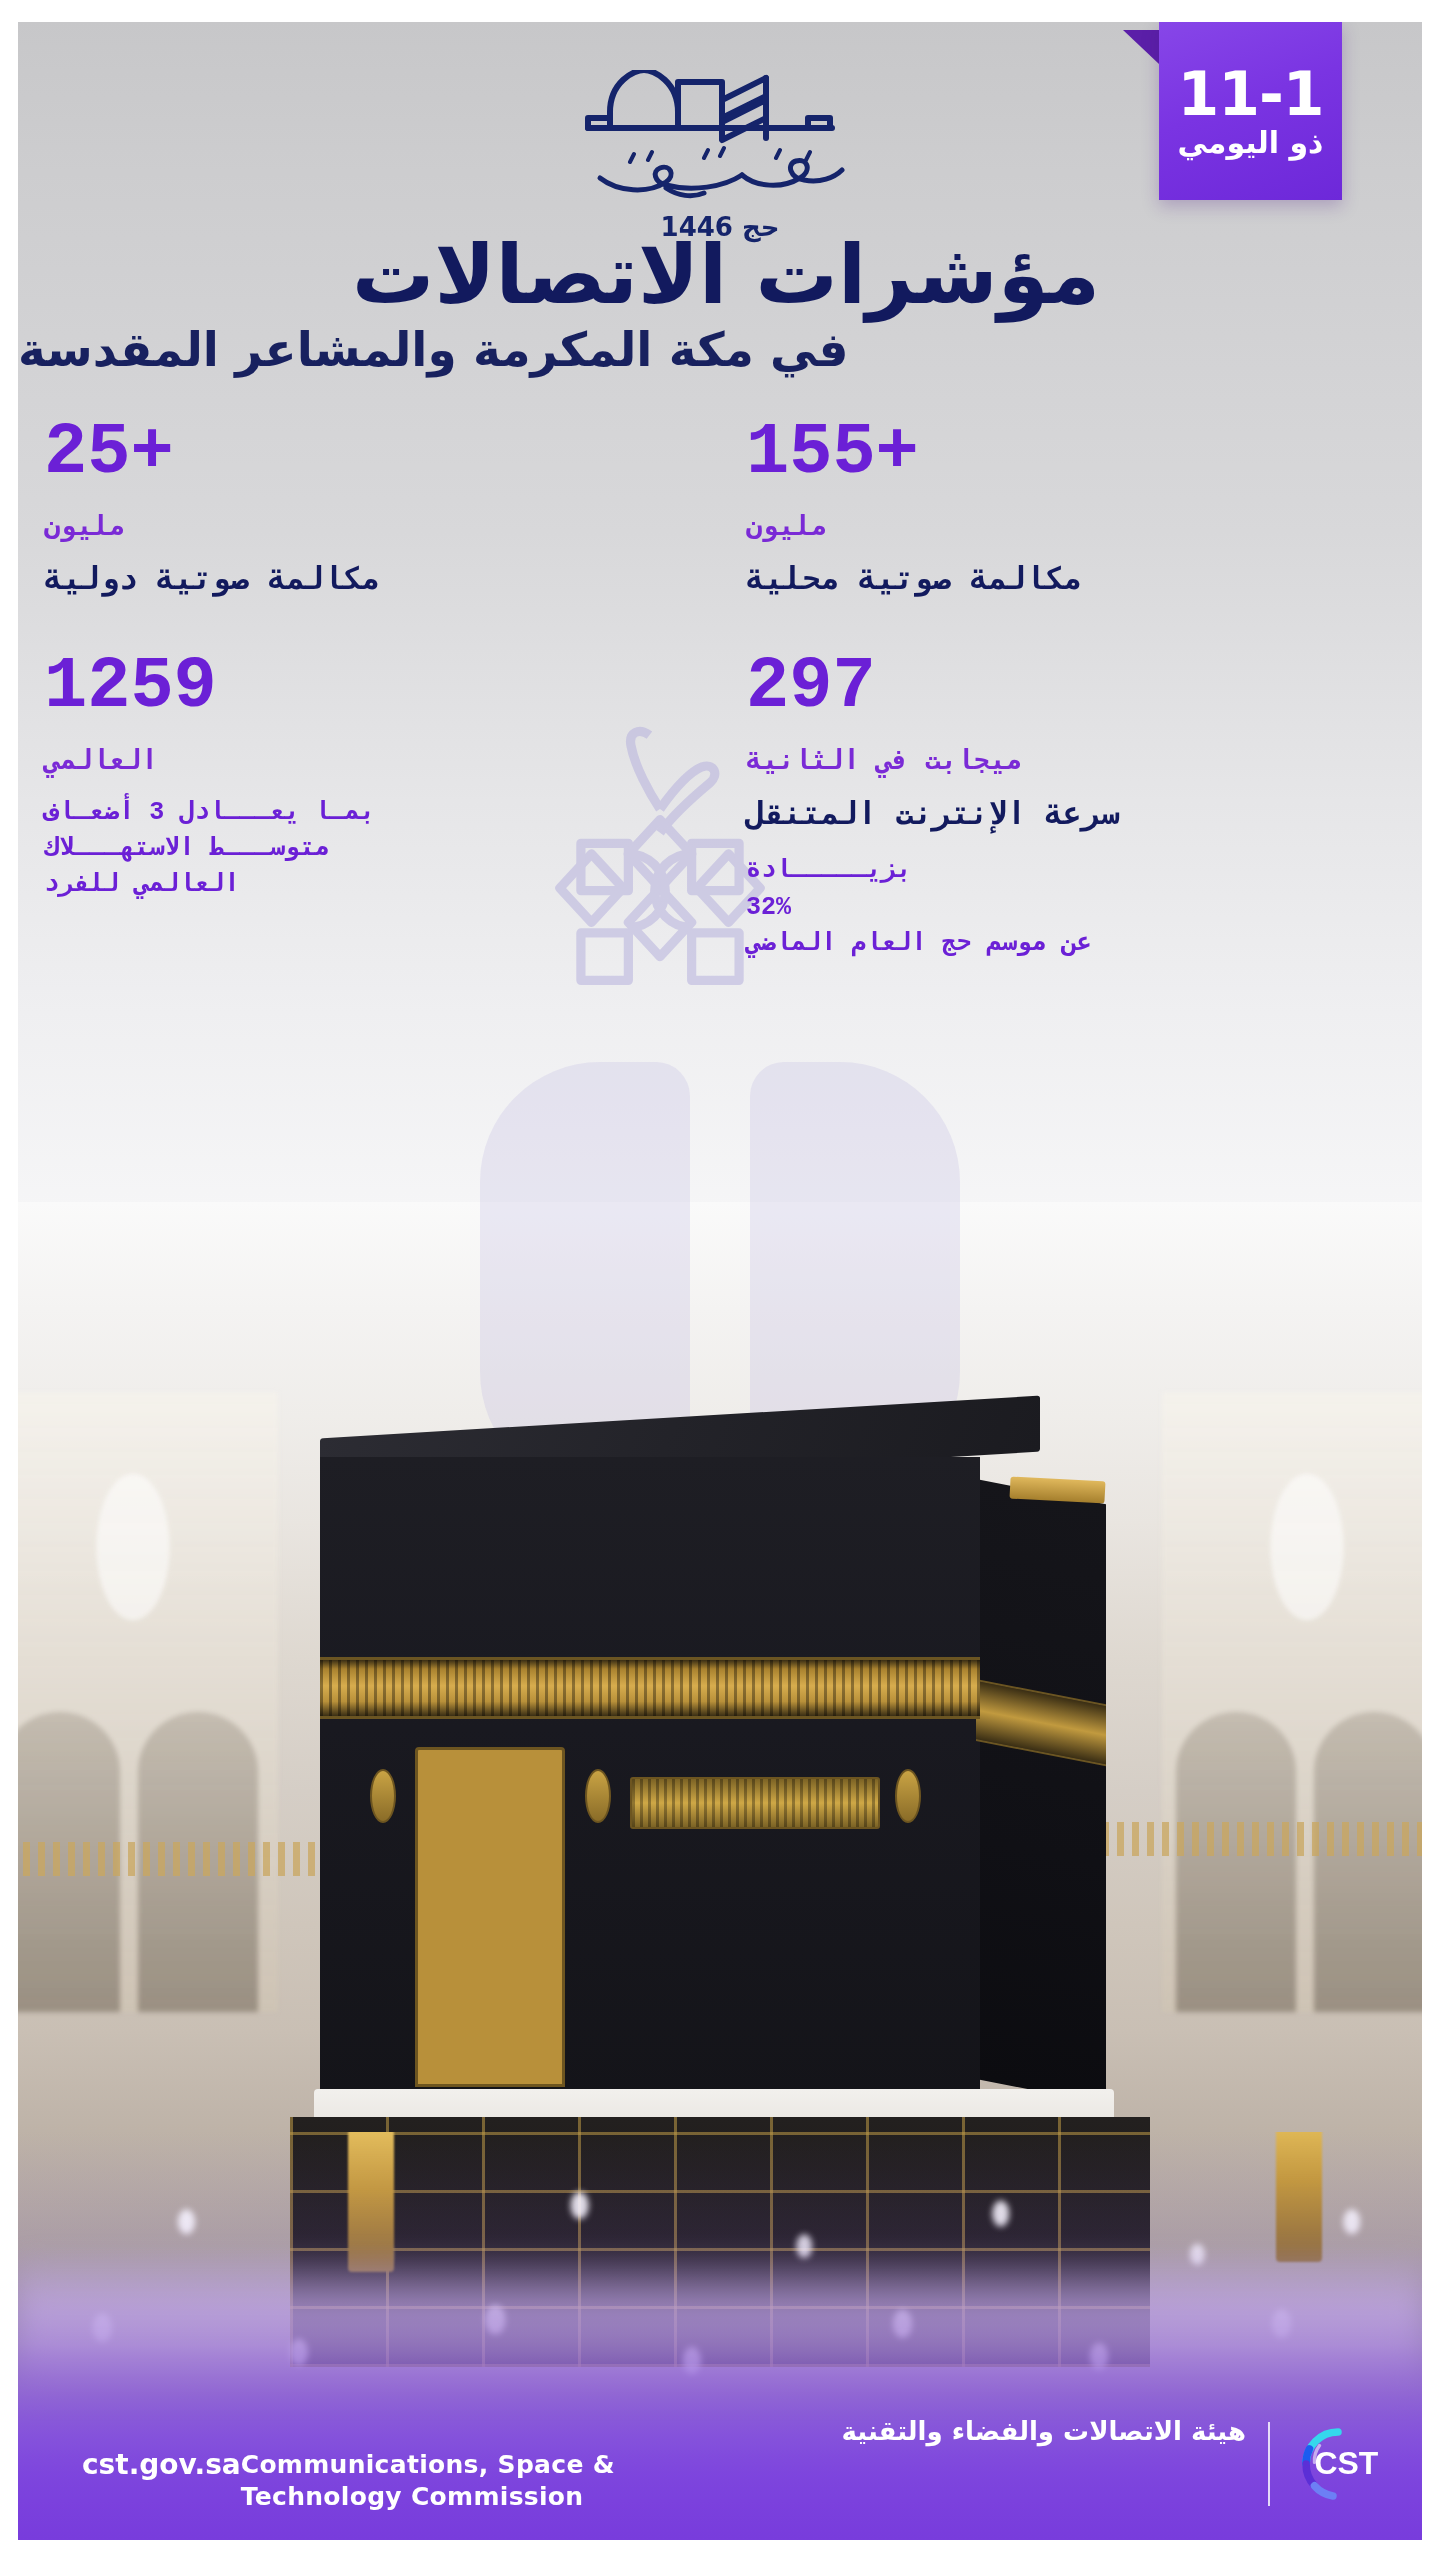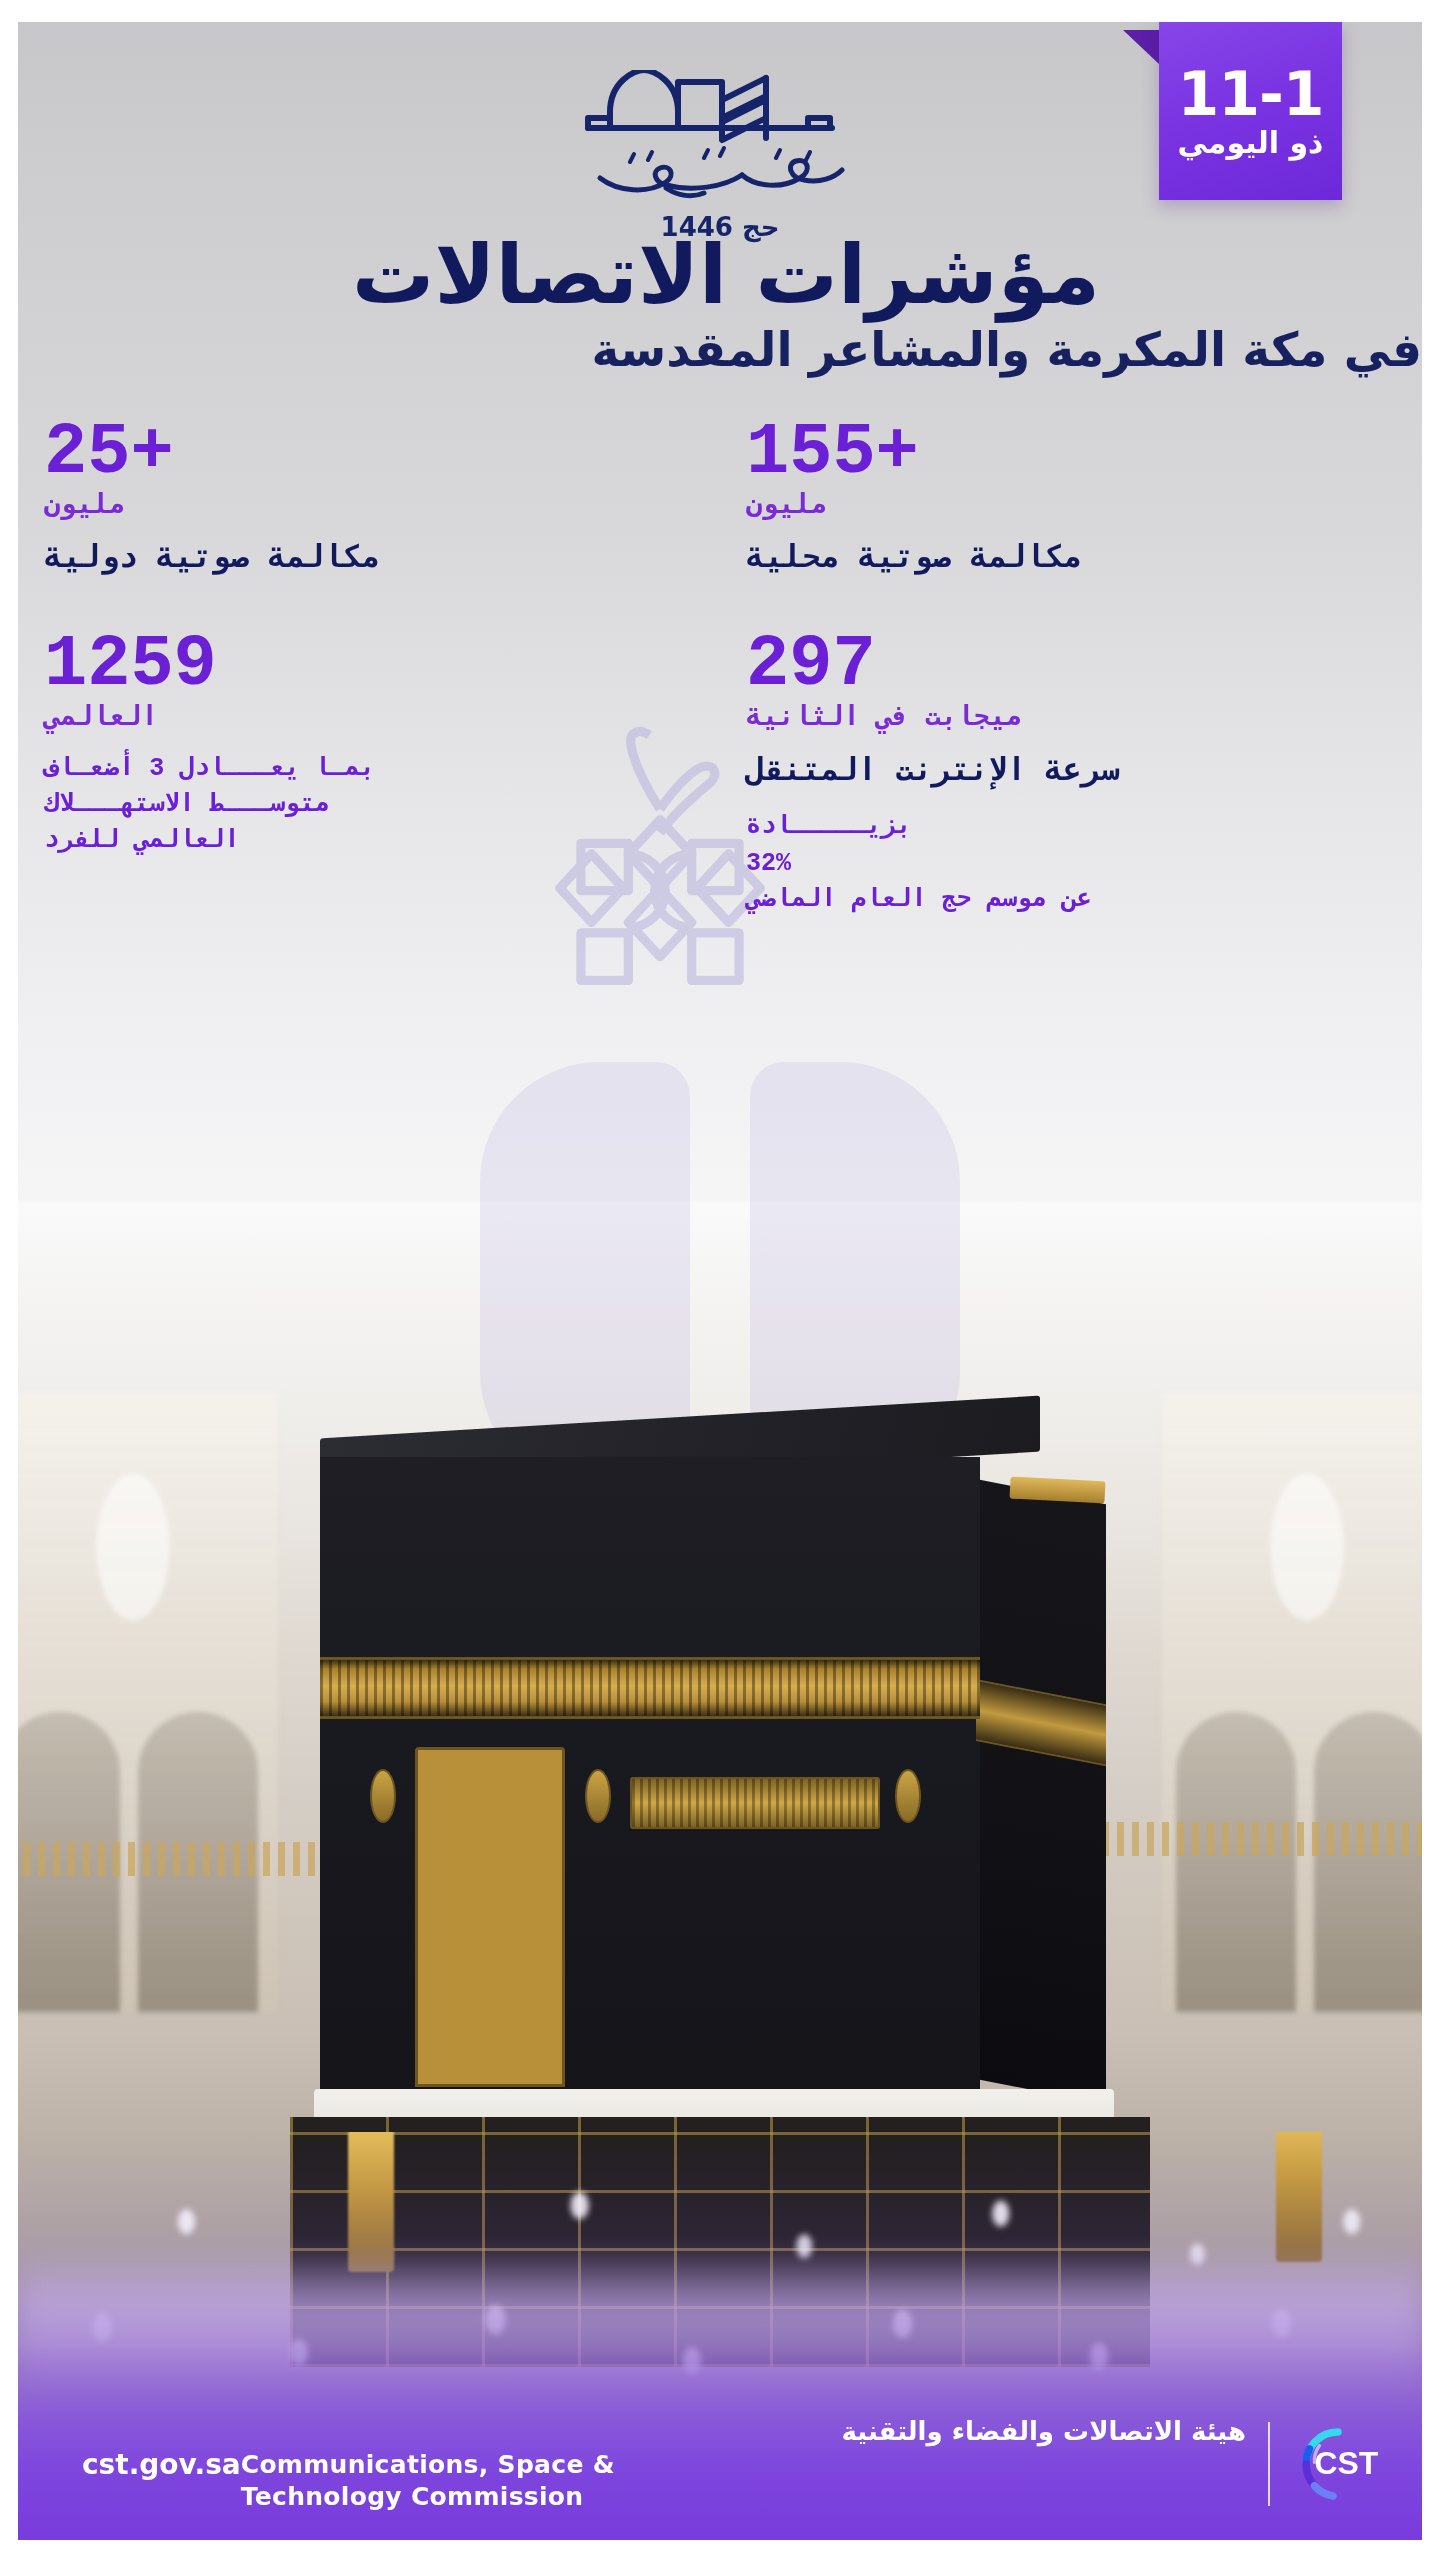--- a/index.html
+++ b/index.html
@@ -209,39 +209,39 @@
   .hajj-logo { position:absolute; left:50%; transform:translateX(-50%); top:48px; width:330px; text-align:center; }
   .hajj-logo svg { display:block; margin:0 auto; }
   .hajj-year { margin-top:2px; color:#15246b; font-size:26px; font-weight:800; letter-spacing:.5px; }
 
   
   .title {
     position:absolute; left:12px; right:0; top:208px; text-align:center;
     color:#121a5e; font-size:82px; font-weight:800; letter-spacing:-1px; line-height:1.1;
   }
   .subtitle {
-    position:absolute; left:0; right:0; top:300px; text-align:right;
+    position:absolute; left:0; right:0; top:300px; text-align:left;
     color:#18215f; font-size:47px; font-weight:600; line-height:1.2;
   }
 
   
   .stats { position:absolute; left:0; right:0; top:395px; }
   .stat-row { display:flex; }
   .stat-row.row1 { margin-bottom:48px; }
   .stat {
     flex:1 1 50%; text-align:left; padding:0 26px;font-family:Liberation Mono, monospace;
   }
   .stat-value {
     color:#6b20d6; font-weight:800; line-height:1;
     direction:ltr; display:block;
   }
   .row1 .stat-value { font-size:72px; }
   .row2 .stat-value { font-size:72px; }
   .stat-unit {
-    color:#7a2ad6; font-size:27px; font-weight:700; margin-top:1px; line-height:1.2;
+    color:#7a2ad6; font-size:27px; font-weight:700; margin-top:23px; line-height:1.2;
   }
   .stat-label {
     color:#121a5e; font-size:31px; font-weight:700; margin-top:16px; line-height:1.38;
   }
   .stat-note {
     color:#6b20d6; font-size:25px; font-weight:600; margin-top:16px; line-height:1.45;
   }
 
   
   .footer {

